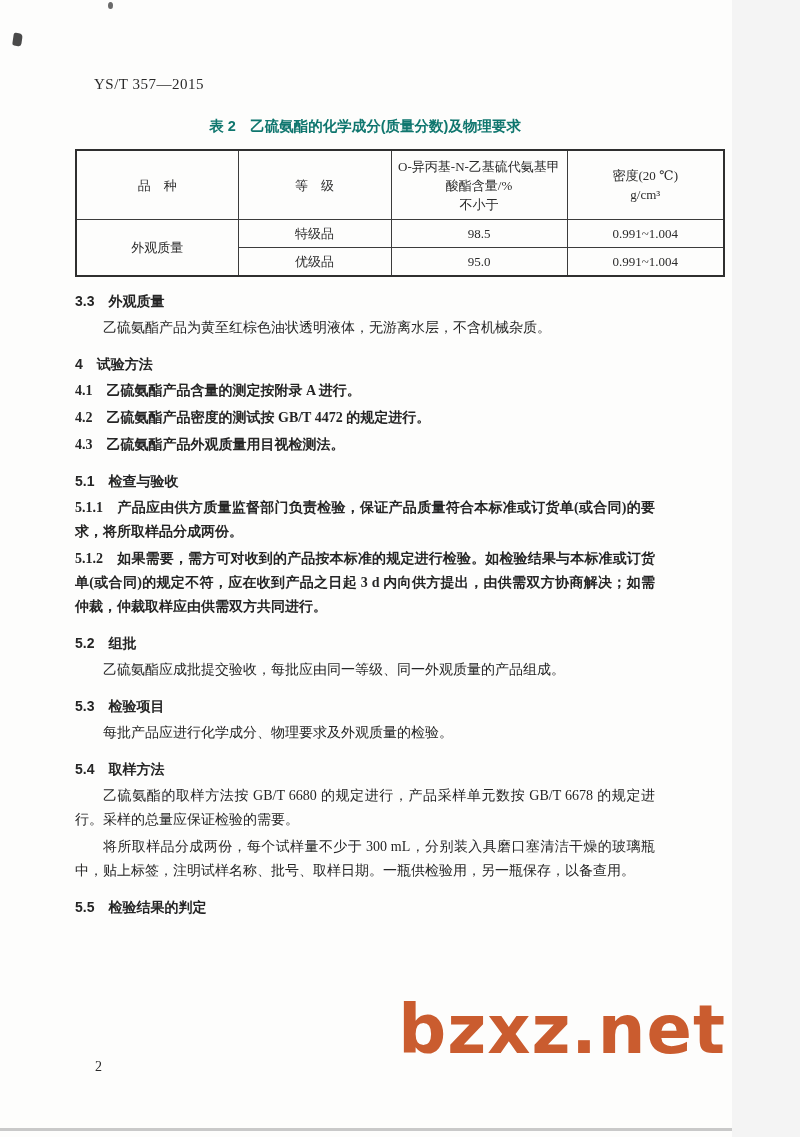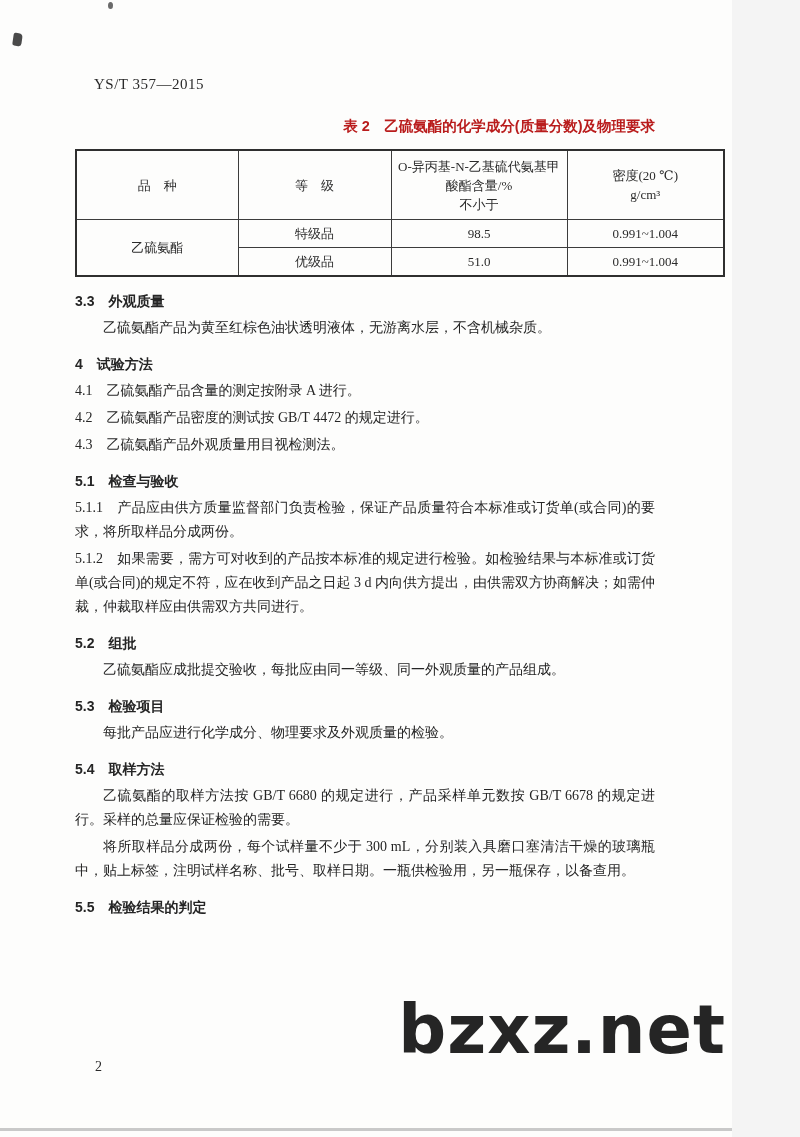--- a/index.html
+++ b/index.html
@@ -16,26 +16,26 @@
     color: #262626;
   }
   .inner { padding: 76px 77px 0 75px; }
   .doc-number {
     margin-left: 19px;
     font-size: 15px;
     letter-spacing: 0.5px;
     color: #2a2a2a;
   }
   .table-title {
-    text-align: right;
+    text-align: center;
     font-weight: bold;
     font-size: 14.5px;
     margin-top: 24px;
     font-family: "Liberation Sans", "DejaVu Sans", sans-serif;
-    color: #b91c1c;
+    color: #0f766e;
   }
   table.spec {
     margin-top: 13px;
     border-collapse: collapse;
     width: 648px;
     font-size: 13px;
     color: #2b2b2b;
     table-layout: fixed;
   }
   table.spec td {
@@ -51,20 +51,21 @@
   .content-flow { margin-top: 0; font-size: 14px; line-height: 24px; color: #252525; }
   .content-flow .heading {
     font-weight: bold;
     font-family: "Liberation Sans", "DejaVu Sans", sans-serif;
     margin: 12px 0 2px 0;
     font-size: 14px;
   }
   .content-flow .clause {
     margin: 3px 0;
     text-align: justify;
+    font-weight: bold;
   }
   .content-flow .para {
     margin: 3px 0;
     text-indent: 2em;
     text-align: justify;
   }
   .page-number {
     position: absolute;
     left: 95px;
     bottom: 62px;
@@ -132,28 +133,28 @@
             <div>O-异丙基-N-乙基硫代氨基甲</div>
             <div>酸酯含量/%</div>
             <div>不小于</div>
           </td>
           <td>
             <div>密度(20 ℃)</div>
             <div>g/cm³</div>
           </td>
         </tr>
         <tr class="datarow">
-          <td rowspan="2">乙硫氨酯</td>
+          <td rowspan="2">外观质量</td>
           <td>特级品</td>
           <td>98.5</td>
           <td>0.991~1.004</td>
         </tr>
         <tr class="datarow">
           <td>优级品</td>
-          <td>51.0</td>
+          <td>95.0</td>
           <td>0.991~1.004</td>
         </tr>
       </tbody>
     </table>
 
     <div class="content-flow">
         <div class="heading">3.3　外观质量</div>
         <div class="para">乙硫氨酯产品为黄至红棕色油状透明液体，无游离水层，不含机械杂质。</div>
         <div class="heading">4　试验方法</div>
         <div class="clause">4.1　乙硫氨酯产品含量的测定按附录 A 进行。</div>
@@ -169,16 +170,16 @@
         <div class="heading">5.4　取样方法</div>
         <div class="para">乙硫氨酯的取样方法按 GB/T 6680 的规定进行，产品采样单元数按 GB/T 6678 的规定进行。采样的总量应保证检验的需要。</div>
         <div class="para">将所取样品分成两份，每个试样量不少于 300 mL，分别装入具磨口塞清洁干燥的玻璃瓶中，贴上标签，注明试样名称、批号、取样日期。一瓶供检验用，另一瓶保存，以备查用。</div>
         <div class="heading">5.5　检验结果的判定</div>
       </div>
 
   </div>
 
   <div class="page-number">2</div>
 
-  <div class="watermark" style="color: #000000;">bzxz.net</div>
+  <div class="watermark" style="color: #c2410c;">bzxz.net</div>
 
   <div class="scan-edge-bottom"></div>
 </div>
 
 </body></html>

